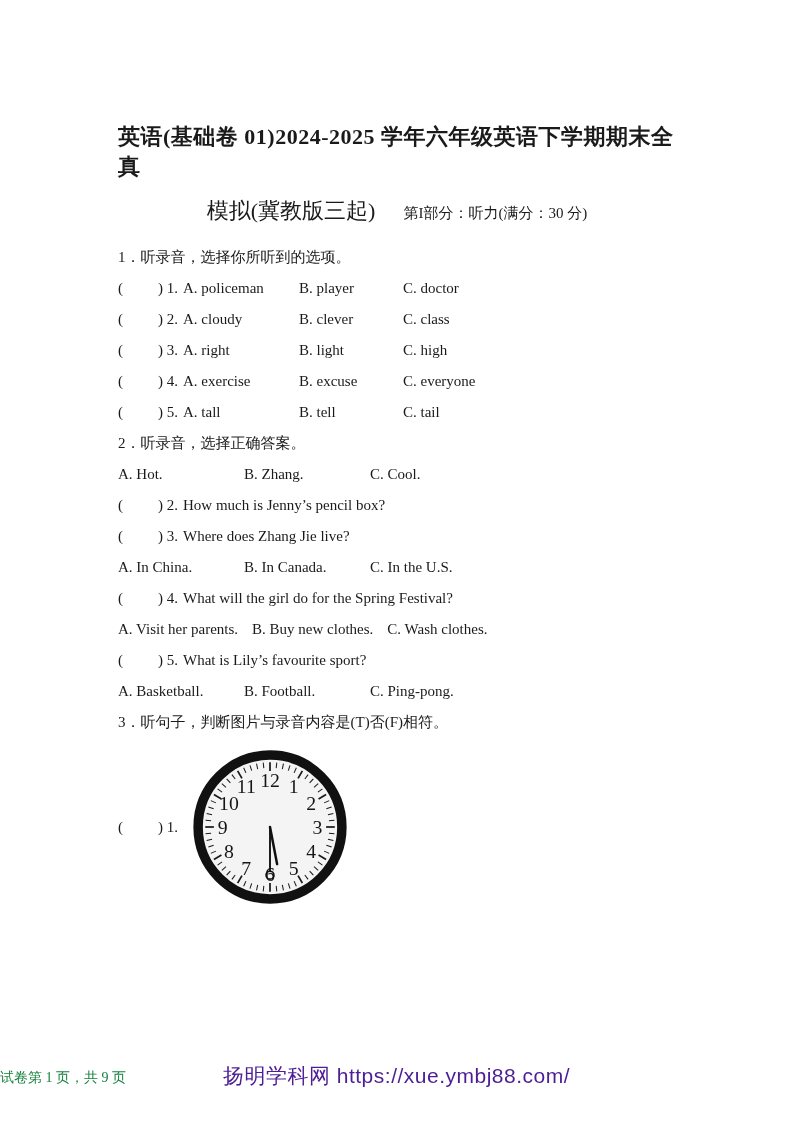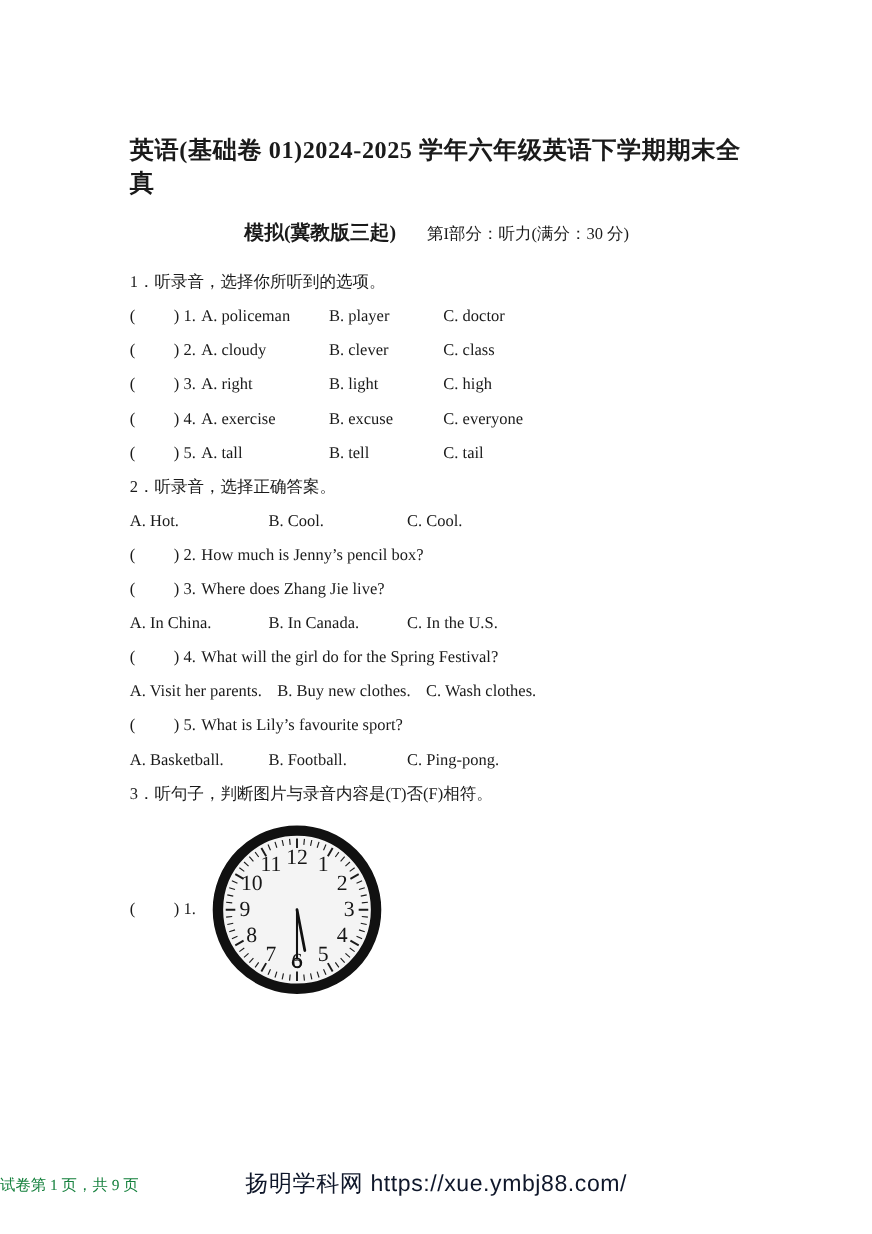--- a/index.html
+++ b/index.html
@@ -25,21 +25,21 @@
     font-weight: bold;
     font-size: 22px;
     line-height: 30px;
     letter-spacing: 0.5px;
   }
   .title2 {
     text-align: center;
     line-height: 32px;
     margin-top: 13px;
   }
-  .t2b { font-weight: bold; font-size: 18px; }
+  .t2b { font-weight: normal; font-size: 22px; }
   .t2r { font-weight: normal; font-size: 15px; margin-left: 28px; }
   .row { line-height: 31px; white-space: nowrap; }
   .sec-heading { line-height: 31px; }
   .s1-first { margin-top: 13px; }
   .po { display: inline-block; width: 40px; }
   .lbl { display: inline-block; }
   .oa { display: inline-block; min-width: 116px; margin-left: 5px; }
   .ob { display: inline-block; min-width: 104px; }
   .oc { display: inline-block; }
   .q  { margin-left: 5px; }
@@ -61,21 +61,21 @@
     text-anchor: middle;
     dominant-baseline: central;
   }
   .watermark {
     position: absolute;
     left: 0; right: 0;
     top: 1062px;
     text-align: center;
     font-family: "Liberation Sans", "DejaVu Sans", sans-serif;
     font-size: 21px;
-    color: #0f172a;
+    color: #4c1d95;
     letter-spacing: 0.5px;
     white-space: nowrap;
   }
   .page-info {
     position: absolute;
     left: 0; right: 0;
     top: 1069px;
     text-align: left;
     font-size: 14px;
     color: #15803d;
@@ -94,21 +94,21 @@
     <div class="row sec-heading s1-first">1．听录音，选择你所听到的选项。</div>
 
     <div class="row"><span class="po">(</span><span class="lbl">) 1.</span><span class="oa">A. policeman</span><span class="ob">B. player</span><span class="oc">C. doctor</span></div>
     <div class="row"><span class="po">(</span><span class="lbl">) 2.</span><span class="oa">A. cloudy</span><span class="ob">B. clever</span><span class="oc">C. class</span></div>
     <div class="row"><span class="po">(</span><span class="lbl">) 3.</span><span class="oa">A. right</span><span class="ob">B. light</span><span class="oc">C. high</span></div>
     <div class="row"><span class="po">(</span><span class="lbl">) 4.</span><span class="oa">A. exercise</span><span class="ob">B. excuse</span><span class="oc">C. everyone</span></div>
     <div class="row"><span class="po">(</span><span class="lbl">) 5.</span><span class="oa">A. tall</span><span class="ob">B. tell</span><span class="oc">C. tail</span></div>
 
     <div class="row sec-heading">2．听录音，选择正确答案。</div>
 
-    <div class="row"><span class="ansa">A. Hot.</span><span class="ansb">B. Cool.</span><span class="ansc">C. Cool.</span></div>
+    <div class="row"><span class="ansa">A. Hot.</span><span class="ansb">B. Zhang.</span><span class="ansc">C. Cool.</span></div>
 
     <div class="row"><span class="po">(</span><span class="lbl">) 2.</span><span class="q">How much is Jenny’s pencil box?</span></div>
 
     <div class="row"><span class="po">(</span><span class="lbl">) 3.</span><span class="q">Where does Zhang Jie live?</span></div>
     <div class="row"><span class="ansa">A. In China.</span><span class="ansb">B. In Canada.</span><span class="ansc">C. In the U.S.</span></div>
 
     <div class="row"><span class="po">(</span><span class="lbl">) 4.</span><span class="q">What will the girl do for the Spring Festival?</span></div>
     <div class="row"><span class="ansa">A. Visit her parents.</span><span class="ansb">B. Buy new clothes.</span><span class="ansc">C. Wash clothes.</span></div>
 
     <div class="row"><span class="po">(</span><span class="lbl">) 5.</span><span class="q">What is Lily’s favourite sport?</span></div>

